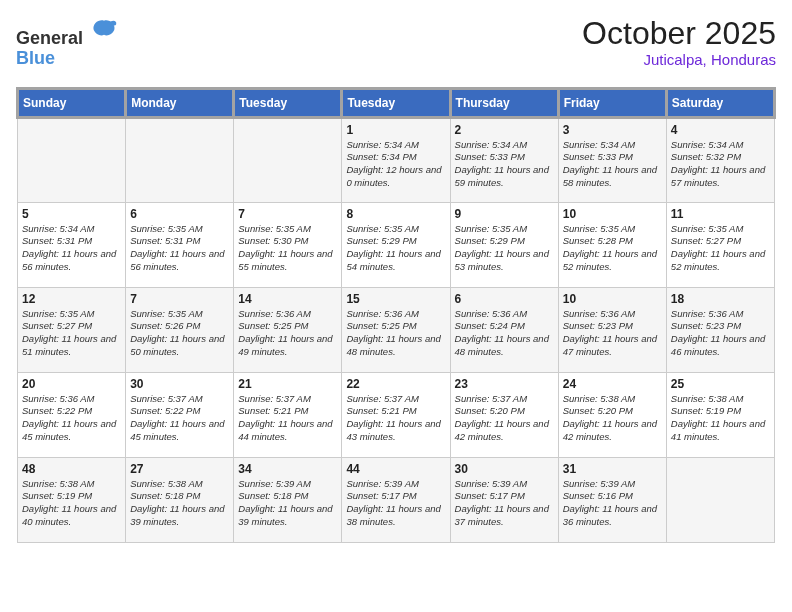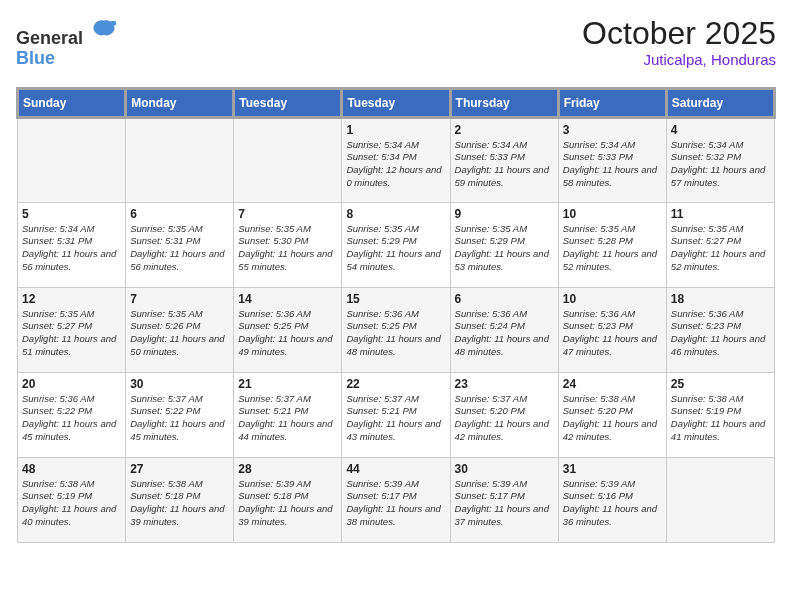--- a/index.html
+++ b/index.html
@@ -243,21 +243,21 @@
       <tr>
         <td>
           <span class="day-number">48</span>
           <div class="day-info">Sunrise: 5:38 AM<br>Sunset: 5:19 PM<br>Daylight: 11 hours and 40 minutes.</div>
         </td>
         <td>
           <span class="day-number">27</span>
           <div class="day-info">Sunrise: 5:38 AM<br>Sunset: 5:18 PM<br>Daylight: 11 hours and 39 minutes.</div>
         </td>
         <td>
-          <span class="day-number">28</span>
+          <span class="day-number">34</span>
           <div class="day-info">Sunrise: 5:39 AM<br>Sunset: 5:18 PM<br>Daylight: 11 hours and 39 minutes.</div>
         </td>
         <td>
           <span class="day-number">44</span>
           <div class="day-info">Sunrise: 5:39 AM<br>Sunset: 5:17 PM<br>Daylight: 11 hours and 38 minutes.</div>
         </td>
         <td>
           <span class="day-number">30</span>
           <div class="day-info">Sunrise: 5:39 AM<br>Sunset: 5:17 PM<br>Daylight: 11 hours and 37 minutes.</div>
         </td>

